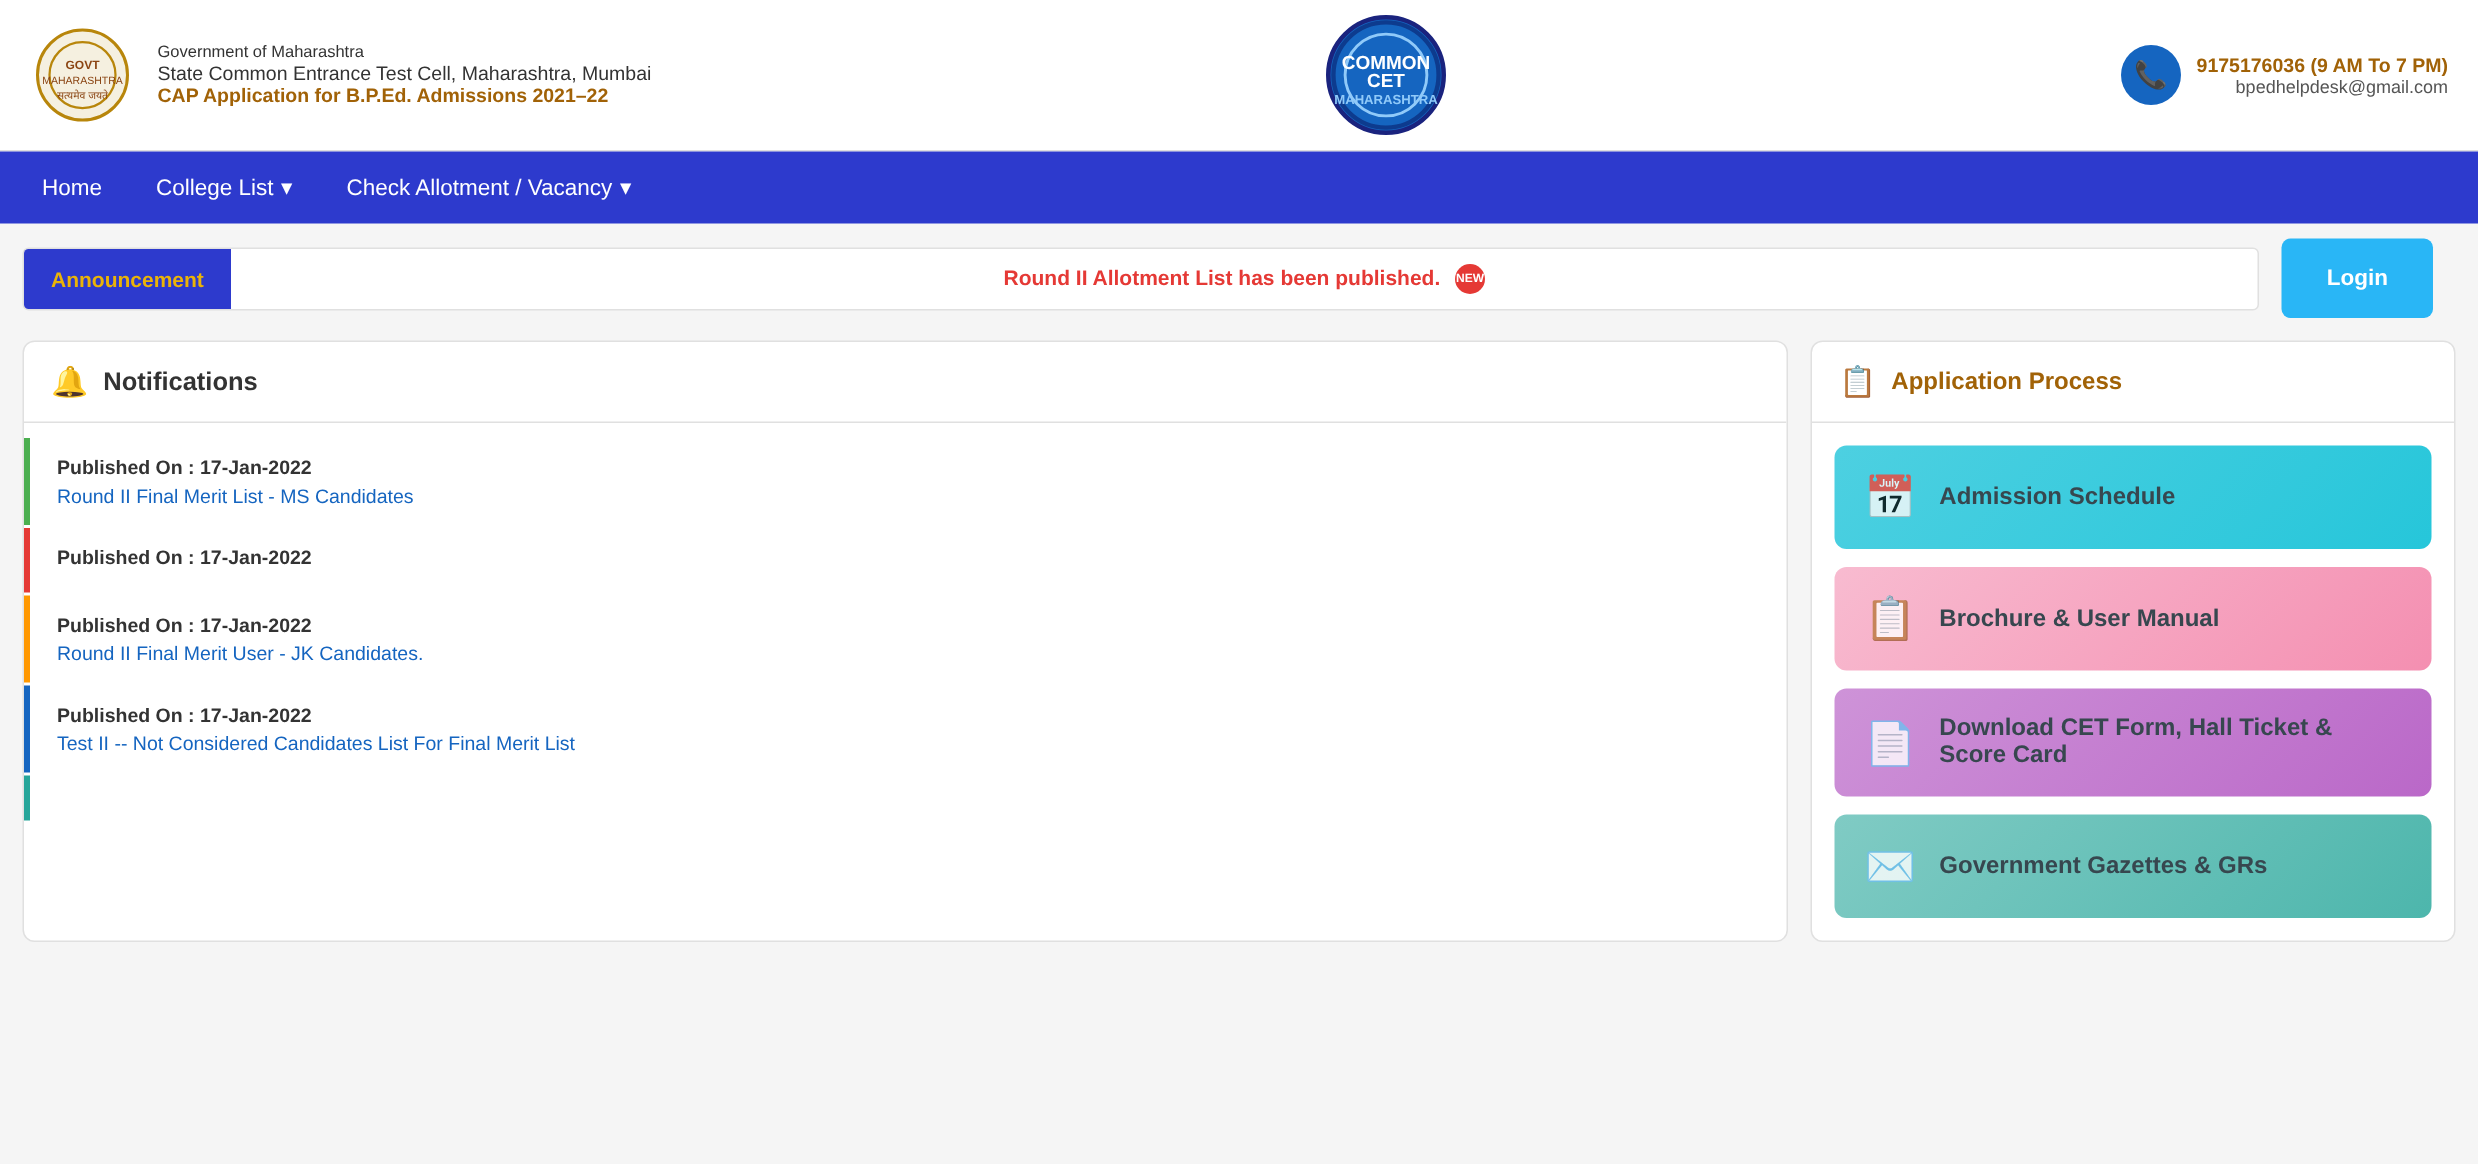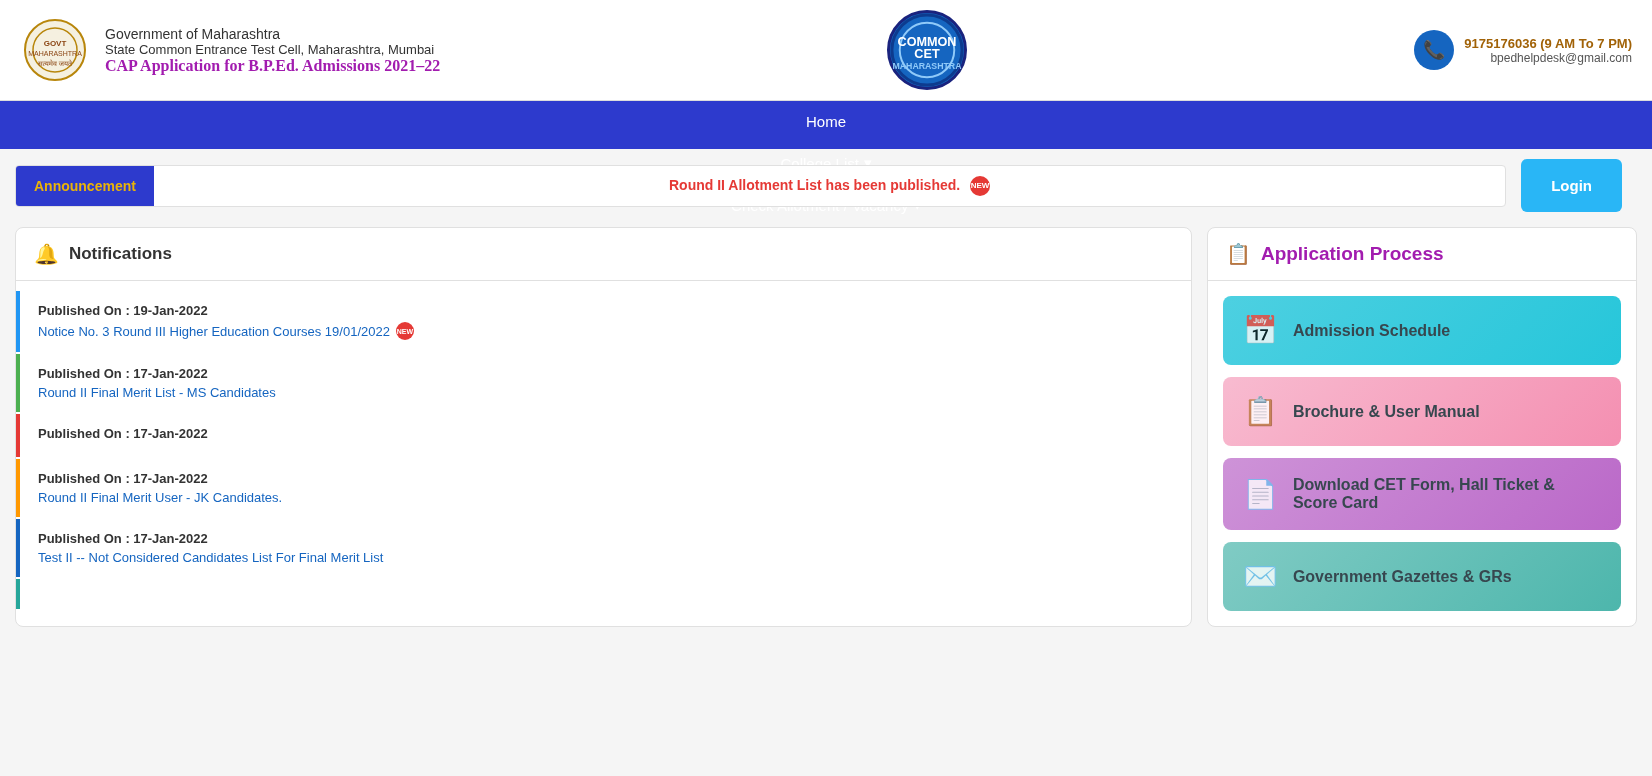--- a/index.html
+++ b/index.html
@@ -24,34 +24,33 @@
       height: 70px;
       display: flex;
       align-items: center;
       justify-content: center;
     }
     .emblem-svg {
       width: 65px;
       height: 65px;
     }
     .header-text h2 {
-      font-size: 14px;
+      font-size: 11px;
       color: #333;
       font-weight: 500;
     }
     .header-text h3 {
       font-size: 13px;
       color: #333;
       font-weight: 500;
     }
     .header-text h1 {
-      font-size: 16px;
-      color: #a21caf;
+      font-size: 13px;
+      color: #a16207;
       font-weight: 700;
-      font-family: Liberation Serif, serif;
     }
     .header-center {
       display: flex;
       align-items: center;
       justify-content: center;
     }
     .cet-logo {
       width: 80px;
       height: 80px;
       border-radius: 50%;
@@ -91,21 +90,20 @@
       color: #555;
     }
 
     
     .navbar {
       background: #2d3acd;
       display: flex;
       align-items: center;
       padding: 0 10px;
       height: 48px;
-      flex-direction: column;
     }
     .nav-item {
       color: white;
       padding: 12px 18px;
       font-size: 15px;
       font-weight: 500;
       cursor: pointer;
       display: flex;
       align-items: center;
       gap: 5px;
@@ -262,23 +260,23 @@
       display: flex;
       align-items: center;
       gap: 10px;
       padding: 14px 18px;
       border-bottom: 1px solid #e0e0e0;
     }
     .process-icon {
       font-size: 20px;
     }
     .process-title {
-      font-size: 19px;
-      font-weight: 600;
-      color: #a21caf;
+      font-size: 16px;
+      font-weight: 600;
+      color: #a16207;
     }
 
     
     .process-buttons {
       padding: 15px;
       display: flex;
       flex-direction: column;
       gap: 12px;
     }
     .process-btn {
@@ -372,27 +370,20 @@
 
 <div class="main-content">
 
   <div class="left-panel">
     <div class="panel-header">
       <span class="bell-icon">🔔</span>
       <span class="panel-title">Notifications</span>
     </div>
     <div class="notifications-list">
 
-      <div class="notification-item blue">
-        <div class="notification-date">Published On : 19-Jan-2022</div>
-        <a class="notification-link">
-          <span>Notice No. 3 Round III Higher Education Courses 19/01/2022</span>
-          <span class="new-badge-sm">NEW</span>
-        </a>
-      </div>
 
       <div class="notification-item green">
         <div class="notification-date">Published On : 17-Jan-2022</div>
         <a class="notification-link">
           <span>Round II Final Merit List - MS Candidates</span>
         </a>
       </div>
 
       <div class="notification-item red">
         <div class="notification-date">Published On : 17-Jan-2022</div>

